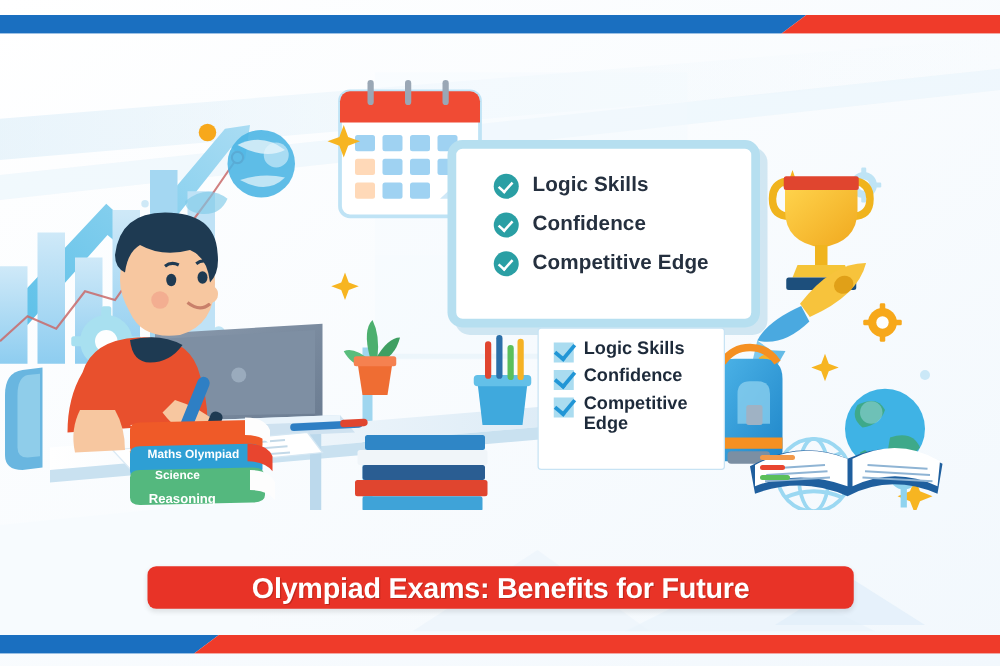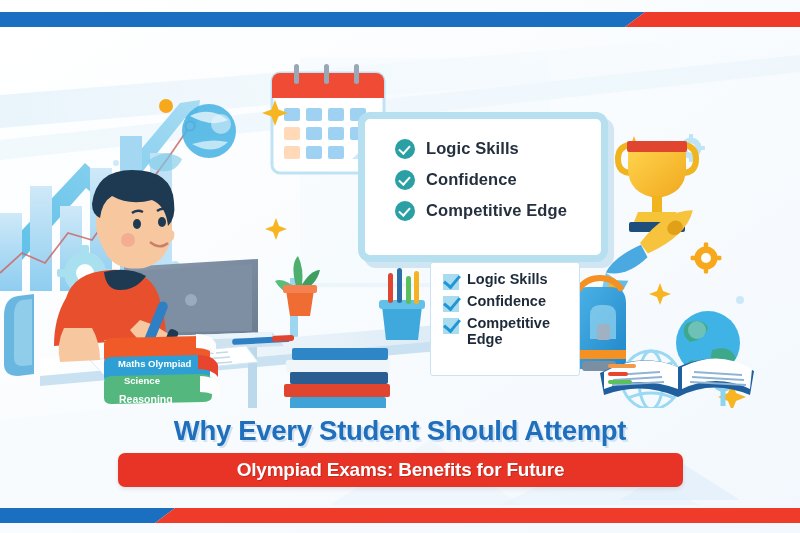--- a/index.html
+++ b/index.html
@@ -69,21 +69,21 @@
     font-size:27.5px; font-weight:700; color:#1f6fbc; letter-spacing:-.3px;
     text-shadow:2px 2px 0 rgba(180,205,230,.55);
   }
   .title-banner {
     position:absolute; left:118px; top:453px; width:565px; height:34px;
     background:#e83327; border-radius:7px;
     display:flex; align-items:center; justify-content:center;
     box-shadow:0 2px 4px rgba(0,0,0,.10);
   }
   .title-sub {
-    font-size:19px; font-weight:700; color:#ffffff; letter-spacing:-.2px;
+    font-size:23px; font-weight:700; color:#ffffff; letter-spacing:-.2px;
     text-shadow:1px 1px 0 rgba(120,20,12,.35);
   }
 
   
   .spine { position:absolute; font-weight:700; color:#ffffff; white-space:nowrap;margin-top:12px; }
   .spine-1 { left:118px; top:346px; font-size:9.5px; }
   .spine-2 { left:124px; top:363px; font-size:9.5px; }
   .spine-3 { left:119px; top:381px; font-size:10.5px;text-align:center; }
 </style>
 </head>
@@ -448,21 +448,20 @@
         <span class="sq"></span>
         <span class="lbl2">Competitive Edge</span>
       </div>
     </div>
   </div>
 
   <div class="spine spine-1">Maths Olympiad</div>
   <div class="spine spine-2">Science</div>
   <div class="spine spine-3">Reasoning</div>
 
-  <div class="title-main">Why Every Student Should Attempt</div>
   <div class="title-banner">
     <span class="title-sub">Olympiad Exams: Benefits for Future</span>
   </div>
 
   <div class="bar bar-bottom">
     <svg width="800" height="15" viewBox="0 0 800 15">
       <path d="M0 0 H175 L155 15 H0 Z" fill="#1a6fc0"></path>
       <path d="M175 0 H800 V15 H155 Z" fill="#ef3b2a"></path>
     </svg>
   </div>

